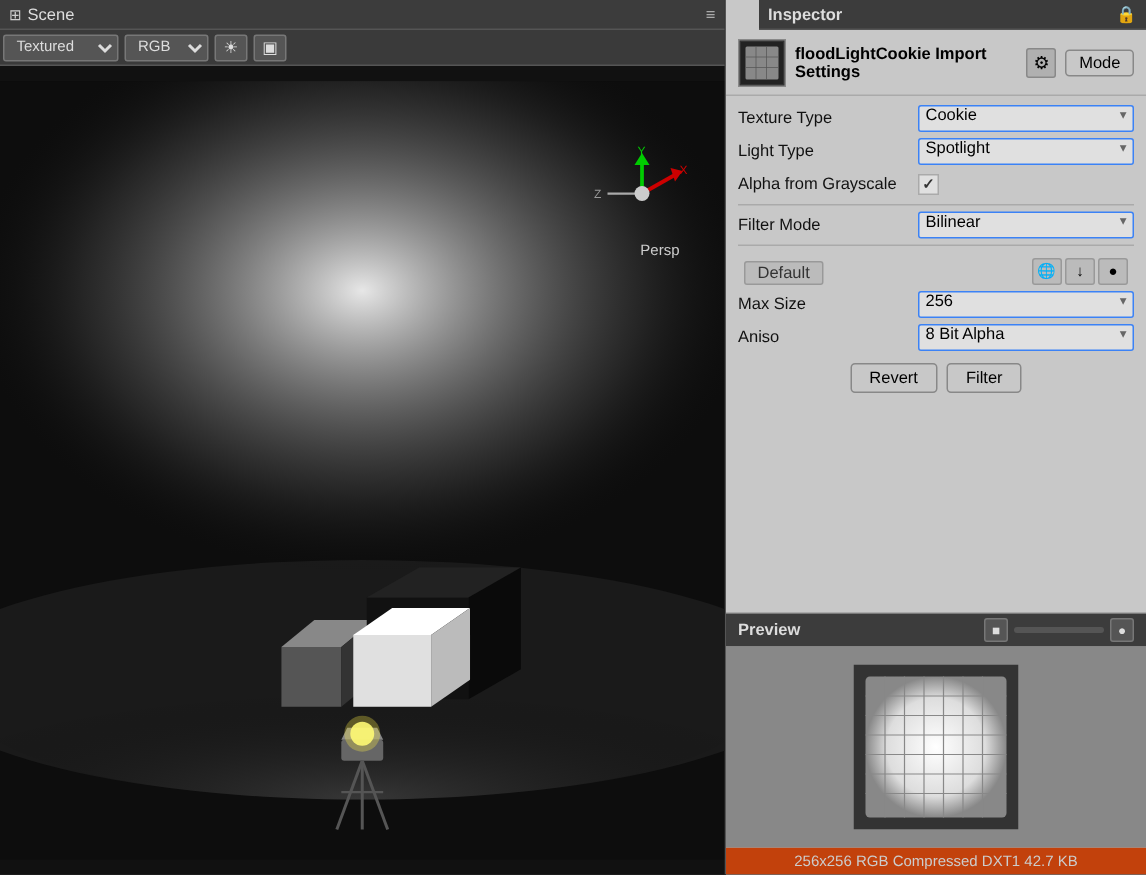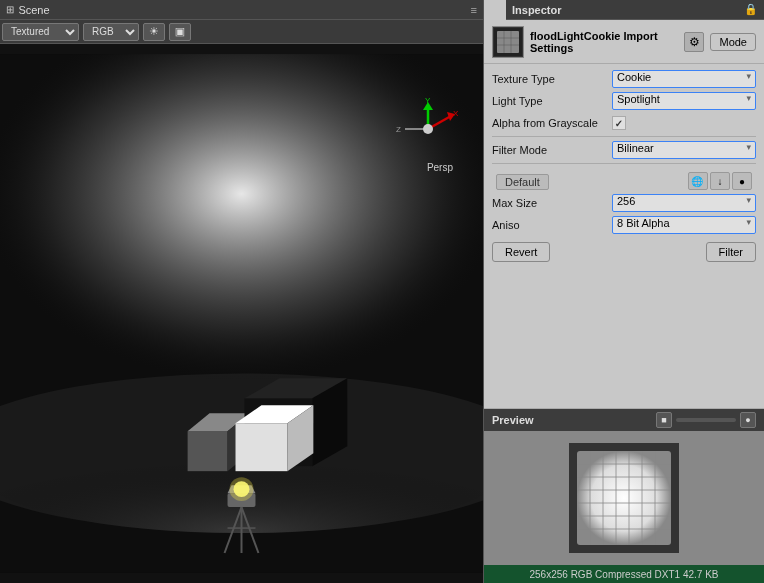--- a/index.html
+++ b/index.html
@@ -323,21 +323,21 @@
       border-radius: 2px;
       cursor: pointer;
       display: flex;
       align-items: center;
       justify-content: center;
       font-size: 10px;
     }
 
     .action-buttons {
       display: flex;
-      justify-content: space-between;
+      justify-content: center;
       gap: 6px;
       padding: 4px 0;
       margin-top: 4px;
     }
 
     .action-btn {
       padding: 3px 12px;
       background: #c8c8c8;
       border: 1px solid #888;
       border-radius: 3px;
@@ -408,21 +408,21 @@
     }
 
     .preview-canvas {
       width: 110px;
       height: 110px;
       position: relative;
     }
 
     .preview-footer {
       height: 18px;
-      background: #14532d;
+      background: #c2410c;
       display: flex;
       align-items: center;
       justify-content: center;
       padding: 0 8px;
     }
 
     .preview-info {
       color: #ccc;
       font-size: 10px;
     }

